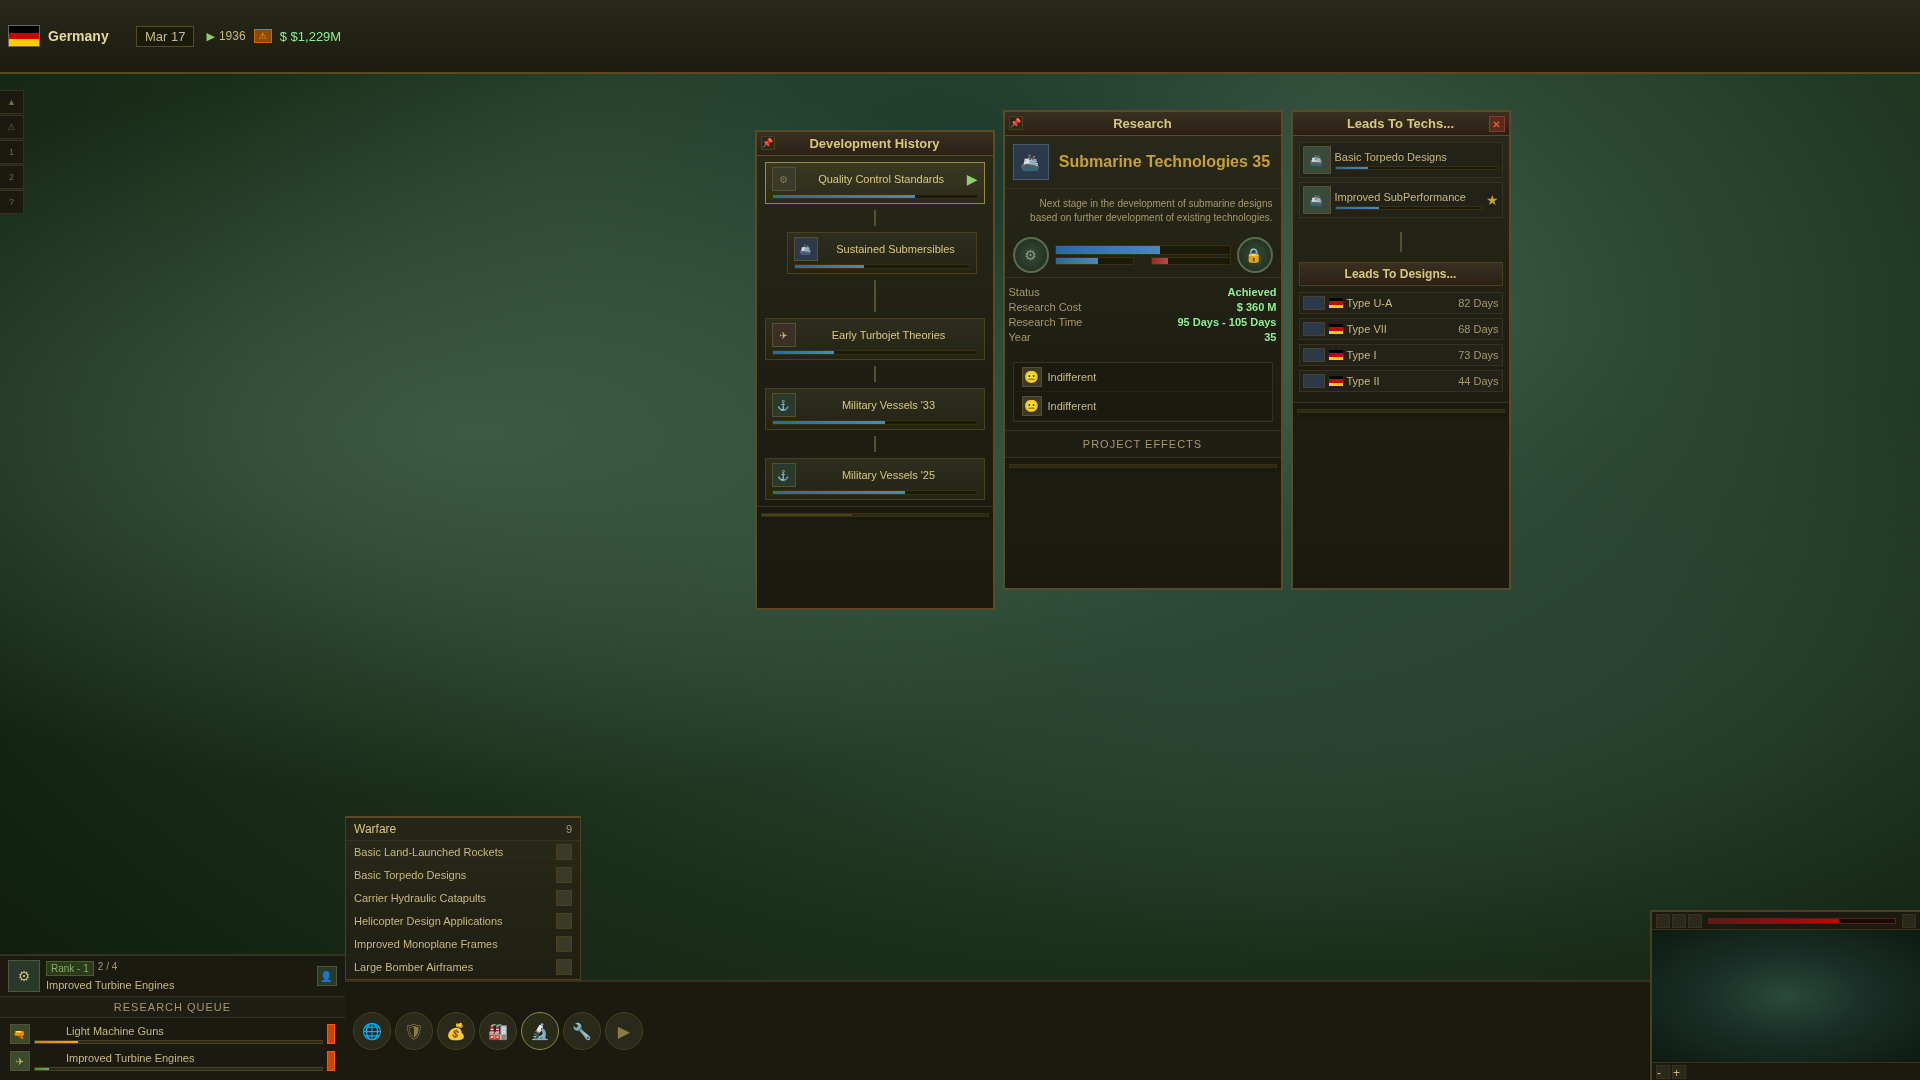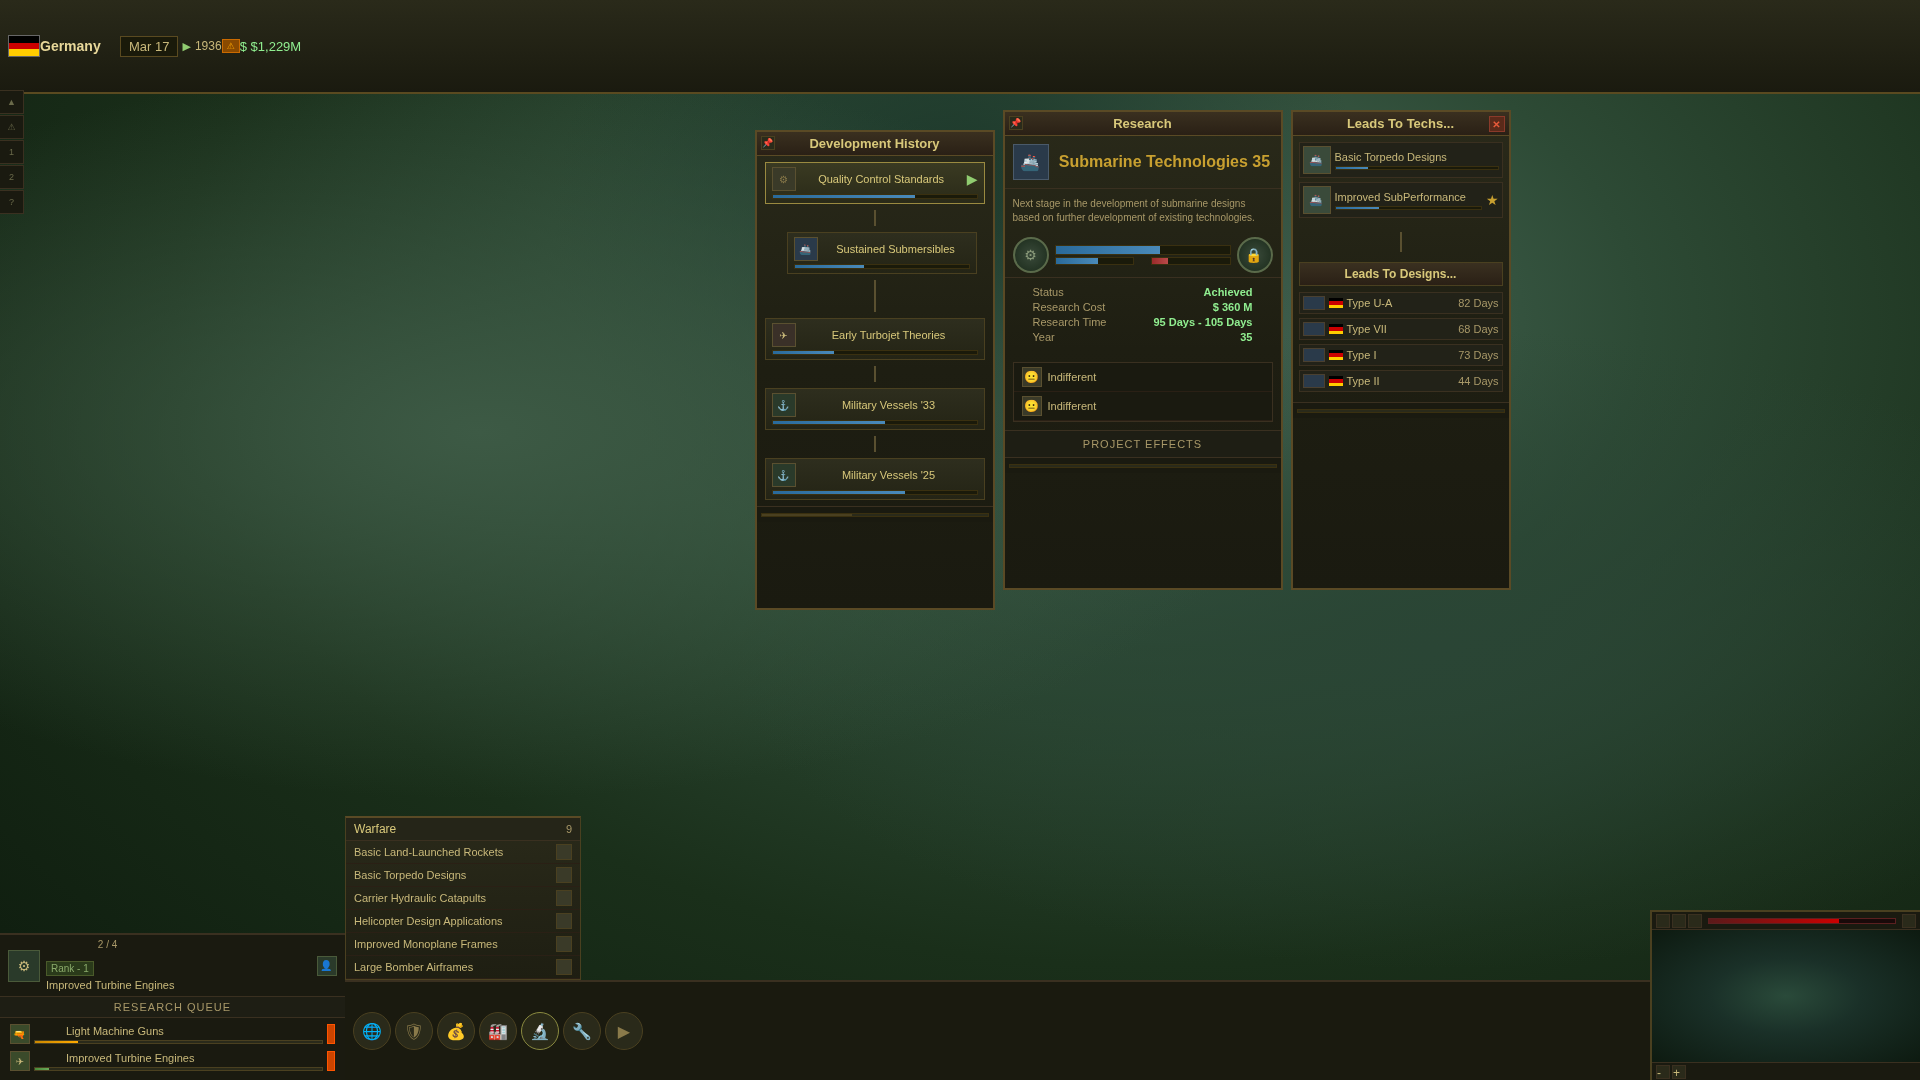--- a/index.html
+++ b/index.html
@@ -30,26 +30,27 @@
       background:
         radial-gradient(ellipse at 25% 40%, #3d5a45 0%, transparent 40%),
         radial-gradient(ellipse at 75% 60%, #2a4535 0%, transparent 35%),
         radial-gradient(ellipse at 50% 20%, #1a3528 0%, transparent 30%);
     }
 
     
     #top-bar {
       position: absolute;
       top: 0; left: 0; right: 0;
-      height: 94px;
+      height: 74px;
       background: linear-gradient(180deg, #2a2a1a 0%, #1a1a0f 100%);
       border-bottom: 2px solid #5a4a20;
       display: flex;
       align-items: center;
       padding: 4px 8px;
+      gap: 8px;
       z-index: 100;
     }
 
     .top-flag {
       width: 32px; height: 22px;
       background: linear-gradient(180deg, #000 33%, #cc0000 33%, #cc0000 66%, #ffcc00 66%);
       border: 1px solid #666;
     }
 
     .top-country {
@@ -219,21 +220,21 @@
       font-size: 16px;
       color: #c8a030;
       font-weight: bold;
     }
 
     .research-tech-desc {
       font-size: 10px;
       color: #a89868;
       line-height: 1.4;
       padding: 8px;
-      text-align: left;
+      text-align: right;
     }
 
     .research-progress-bar {
       flex: 1;
       height: 10px;
       background: #1a1a0a;
       border: 1px solid #3a3010;
     }
 
     .research-progress-fill {
@@ -248,21 +249,21 @@
       background: radial-gradient(circle, #3a4a3a, #1a2a1a);
       border: 2px solid #5a6a4a;
       display: flex;
       align-items: center;
       justify-content: center;
       color: #8a9a7a;
       font-size: 14px;
     }
 
     .research-stats {
-      padding: 8px 28px;
+      padding: 8px 4px;
       border-top: 1px solid #3a3020;
     }
 
     .research-stat-row {
       display: flex;
       justify-content: space-between;
       margin-bottom: 3px;
       font-size: 11px;
     }
 
@@ -865,21 +866,21 @@
     <div class="bottom-list-item-icon"></div>
   </div>
 </div>
 
 <div style="position:absolute;bottom:0;left:0;width:345px;background:#1a1a10;border-top:2px solid #3a3020;z-index:60;">
 
   <div style="display:flex;align-items:center;gap:6px;padding:4px 8px;border-bottom:1px solid #3a3020;">
     <div style="width:32px;height:32px;background:#2a3a2a;border:1px solid #4a5a3a;display:flex;align-items:center;justify-content:center;font-size:14px;">⚙</div>
     <div style="flex:1;">
       <div style="display:flex;gap:4px;margin-bottom:2px;">
-        <span style="font-size:10px;background:#2a3a1a;border:1px solid #4a5a2a;padding:1px 4px;color:#8aaa6a;margin-top:22px;">Rank - 1</span>
+        <span style="font-size:10px;background:#2a3a1a;border:1px solid #4a5a2a;padding:1px 4px;color:#8aaa6a;">Rank - 1</span>
         <span style="font-size:10px;color:#a89868;">2 / 4</span>
       </div>
       <span style="font-size:11px;color:#c8b87a;">Improved Turbine Engines</span>
     </div>
     <div style="width:20px;height:20px;background:#2a3a2a;border:1px solid #4a5a3a;display:flex;align-items:center;justify-content:center;font-size:10px;">👤</div>
   </div>
 
   <div style="text-align:center;padding:3px;background:#1e1e14;border-bottom:1px solid #3a3020;">
     <span style="font-size:11px;color:#a89868;letter-spacing:1px;">RESEARCH QUEUE</span>
   </div>

